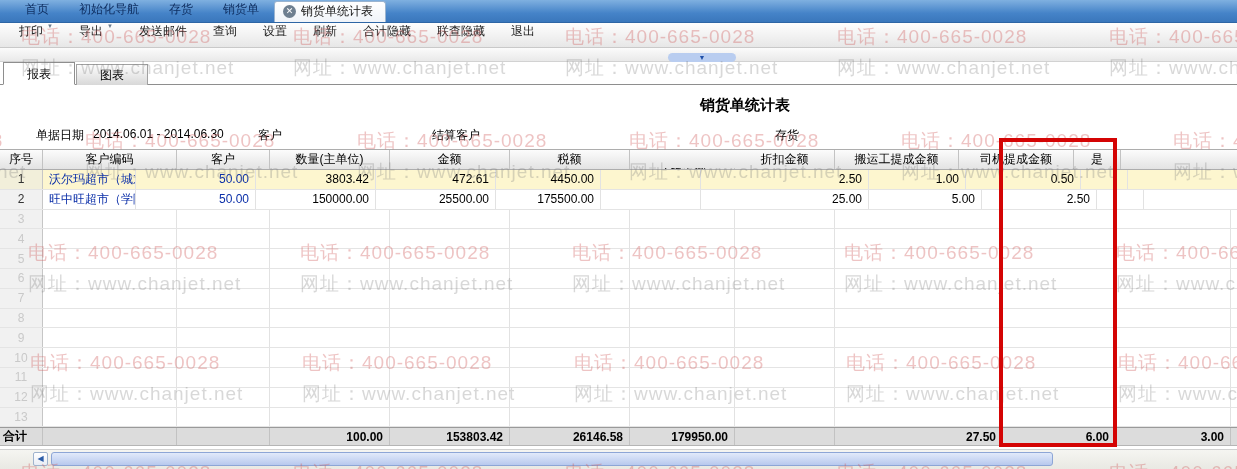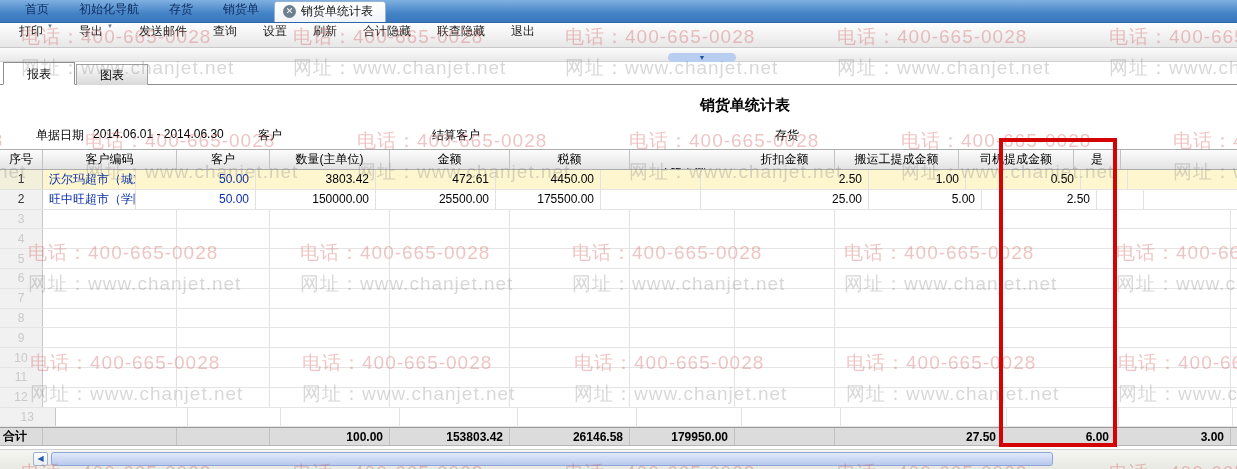--- a/index.html
+++ b/index.html
@@ -311,21 +311,21 @@
         <div class="dcell a-r" style="width: 120px;"></div>
         <div class="dcell a-r" style="width: 120px;"></div>
         <div class="dcell a-r" style="width: 105px;"></div>
         <div class="dcell a-r" style="width: 100px;"></div>
         <div class="dcell a-r" style="width: 168px;"></div>
         <div class="dcell a-r" style="width: 113px;"></div>
         <div class="dcell a-r" style="width: 115px;"></div>
         <div class="dcell a-l" style="width: 47px;"></div>
       </div>
       <div class="trow drow">
-        <div class="dcell a-c seqcell seq-empty" style="width: 56px;">13</div>
+        <div class="dcell a-c seqcell seq-empty" style="width: 43px;">13</div>
         <div class="dcell a-c" style="width: 134px;"></div>
         <div class="dcell a-l" style="width: 93px;"></div>
         <div class="dcell a-r" style="width: 120px;"></div>
         <div class="dcell a-r" style="width: 120px;"></div>
         <div class="dcell a-r" style="width: 120px;"></div>
         <div class="dcell a-r" style="width: 105px;"></div>
         <div class="dcell a-r" style="width: 100px;"></div>
         <div class="dcell a-r" style="width: 168px;"></div>
         <div class="dcell a-r" style="width: 113px;"></div>
         <div class="dcell a-r" style="width: 115px;"></div>

